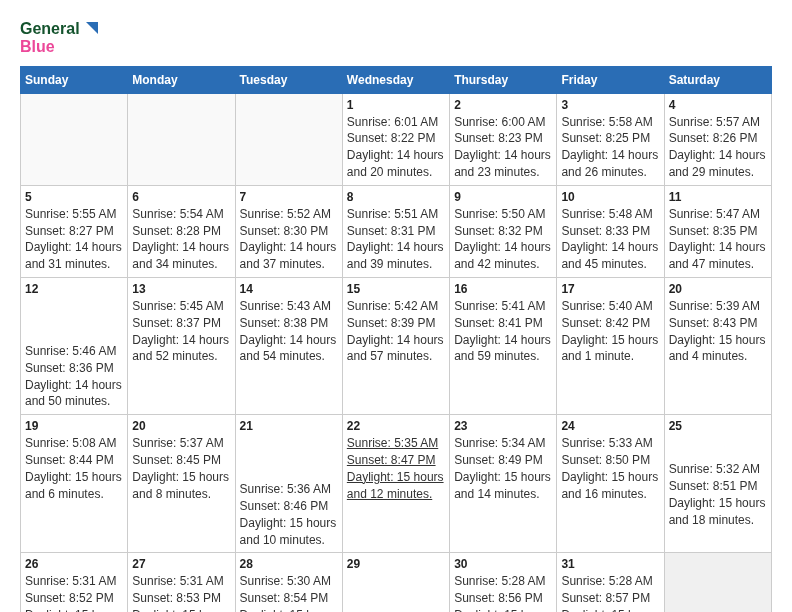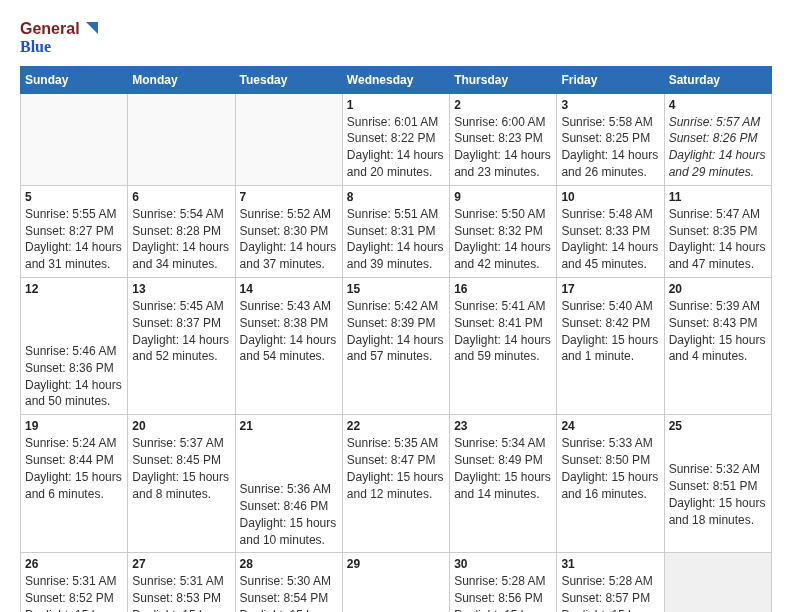--- a/index.html
+++ b/index.html
@@ -76,27 +76,27 @@
       line-height: 1.4;
       color: #333;
     }
   </style>
 </head>
 <body>
 
 <div class="header">
   <div class="logo">
   <div style="line-height:1.1;">
-    <div style="font-size:16px;font-weight:bold;color:#7f1d1d;display:flex;align-items:center;gap:2px;">
+    <div style="font-size:16px;font-weight:bold;color:#14532d;display:flex;align-items:center;gap:2px;">
       <span>General</span>
       <svg width="18" height="18" viewBox="0 0 18 18">
         <polygon points="4,2 16,2 16,14" fill="#2a6db5"></polygon>
       </svg>
     </div>
-    <div style="font-size:16px;font-weight:bold;color:#1d4ed8;font-family:Liberation Serif, serif;">Blue</div>
+    <div style="font-size:16px;font-weight:bold;color:#ec4899;">Blue</div>
   </div>
 </div>
   <div class="title-block">
     <div class="month-title"></div>
     <div class="subtitle"></div>
   </div>
 </div>
 
 <table>
   <thead>
@@ -131,21 +131,21 @@
         </td>
         <td>
           <span class="day-number">3</span>
           <div class="day-info" style="white-space: pre-line;">Sunrise: 5:58 AM
 Sunset: 8:25 PM
 Daylight: 14 hours
 and 26 minutes.</div>
         </td>
         <td>
           <span class="day-number">4</span>
-          <div class="day-info" style="white-space: pre-line; font-style: italic;">Sunrise: 5:57 AM
+          <div class="day-info" style="white-space: pre-line;">Sunrise: 5:57 AM
 Sunset: 8:26 PM
 Daylight: 14 hours
 and 29 minutes.</div>
         </td>
       </tr>
       <tr>
         <td>
           <span class="day-number">5</span>
           <div class="day-info" style="white-space: pre-line;">Sunrise: 5:55 AM
 Sunset: 8:27 PM
@@ -242,42 +242,42 @@
           <span class="day-number">20</span>
           <div class="day-info" style="white-space: pre-line;">Sunrise: 5:39 AM
 Sunset: 8:43 PM
 Daylight: 15 hours
 and 4 minutes.</div>
         </td>
       </tr>
       <tr>
         <td>
           <span class="day-number">19</span>
-          <div class="day-info" style="white-space: pre-line;">Sunrise: 5:24 AM
+          <div class="day-info" style="white-space: pre-line;">Sunrise: 5:08 AM
 Sunset: 8:44 PM
 Daylight: 15 hours
 and 6 minutes.</div>
         </td>
         <td>
           <span class="day-number">20</span>
           <div class="day-info" style="white-space: pre-line;">Sunrise: 5:37 AM
 Sunset: 8:45 PM
 Daylight: 15 hours
 and 8 minutes.</div>
         </td>
         <td>
           <span class="day-number">21</span>
           <div class="day-info" style="white-space: pre-line; margin-top: 48px;">Sunrise: 5:36 AM
 Sunset: 8:46 PM
 Daylight: 15 hours
 and 10 minutes.</div>
         </td>
         <td>
           <span class="day-number">22</span>
-          <div class="day-info" style="white-space: pre-line;">Sunrise: 5:35 AM
+          <div class="day-info" style="white-space: pre-line; text-decoration: underline;">Sunrise: 5:35 AM
 Sunset: 8:47 PM
 Daylight: 15 hours
 and 12 minutes.</div>
         </td>
         <td>
           <span class="day-number">23</span>
           <div class="day-info" style="white-space: pre-line;">Sunrise: 5:34 AM
 Sunset: 8:49 PM
 Daylight: 15 hours
 and 14 minutes.</div>

